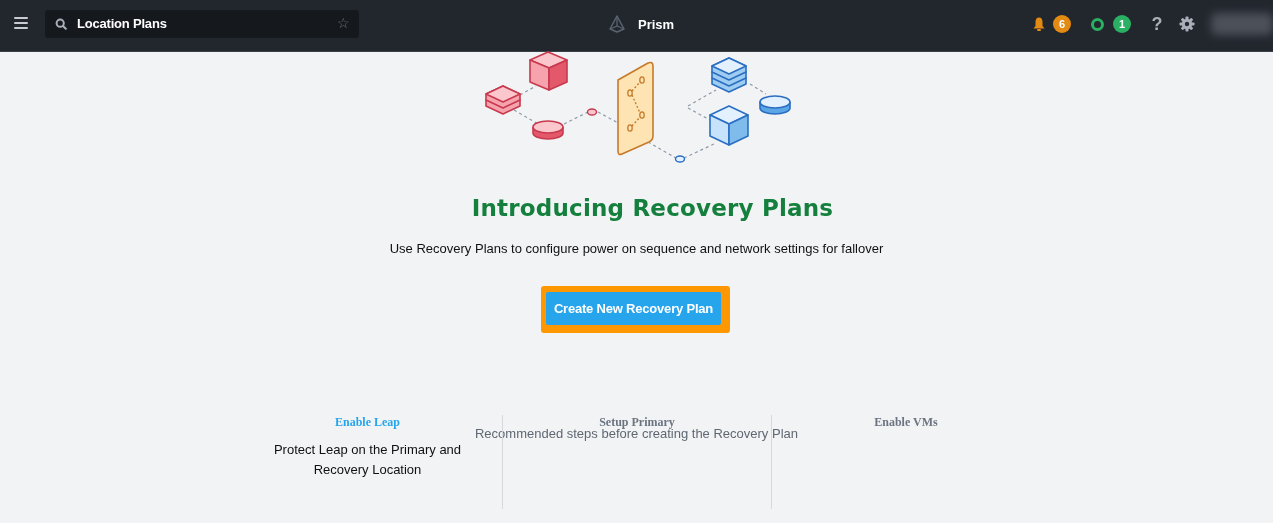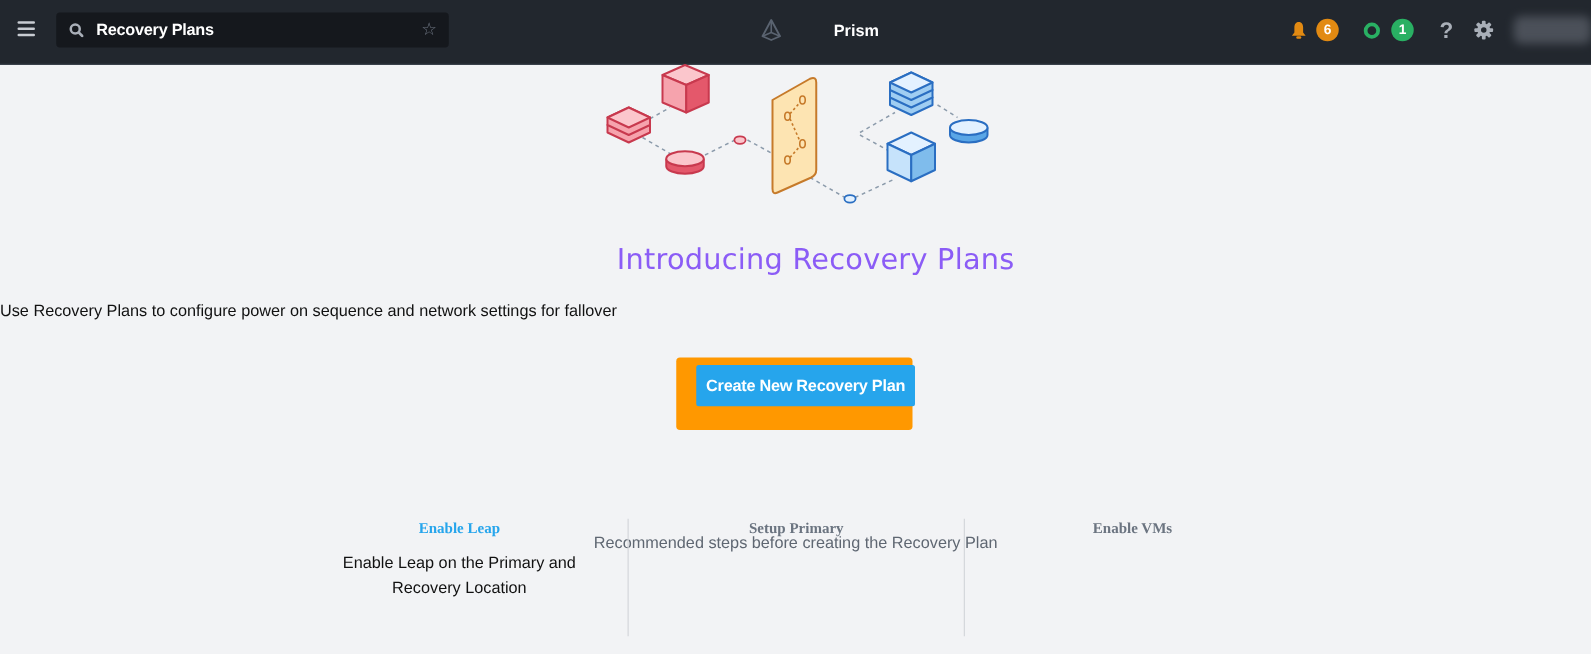--- a/index.html
+++ b/index.html
@@ -29,21 +29,21 @@
     }
     .search .search-text {
       position: absolute; left: 32px; top: 0; line-height: 28px;
       color: #ffffff; font-size: 13px; font-weight: bold; letter-spacing: -0.2px;
     }
     .search .star-icon {
       position: absolute; right: 8px; top: 6px; width: 14px; height: 14px;
       color: #6d7582; font-size: 14px; line-height: 14px;
     }
     .brand {
-      position: absolute; left: 608px; top: 0; height: 48px; display: flex; align-items: center; gap: 29px;
+      position: absolute; left: 608px; top: 0; height: 48px; display: flex; align-items: center;
     }
     .brand .logo { width: 18px; height: 18px; margin-right: 12px; }
     .brand .brand-name { color: #ffffff; font-size: 13px; font-weight: bold; }
     .right-tools {
       position: absolute; right: 0; top: 0; height: 48px; display: flex; align-items: center;
     }
     .bell-icon { width: 16px; height: 16px; margin-right: 6px; }
     .badge {
       width: 18px; height: 18px; border-radius: 50%; color: #fff; font-size: 11px;
       font-weight: bold; text-align: center; line-height: 18px;
@@ -57,31 +57,31 @@
     .gear-icon { width: 16px; height: 16px; margin-right: 16px; }
     .user-blur {
       width: 62px; height: 22px; border-radius: 6px; background: #50555e; filter: blur(4px);
       margin-right: 0px; opacity: 0.9;
     }
     .illustration {
       position: absolute; left: 470px; top: 50px; width: 330px; height: 120px;
     }
     .title {
       position: absolute; left: 0; width: 1273px; top: 195px; text-align: center;
-      font-size: 23px; color: #8b5cf6; font-family: "DejaVu Sans", sans-serif; font-weight: normal;
+      font-size: 23px; color: #15803d; font-family: "DejaVu Sans", sans-serif; font-weight: bold;
       letter-spacing: 0.2px;
       padding-left: 32px;
     }
     .subtitle {
-      position: absolute; left: 0; width: 1273px; top: 241px; text-align: left;
+      position: absolute; left: 0; width: 1273px; top: 241px; text-align: center;
       font-size: 13px; color: #111;
     }
     .cta-wrap {
-      position: absolute; left: 541px; top: 286px; width: 189px; height: 58px;
-      background: #ff9800; border-radius: 3px; padding: 6px 16px;
+      position: absolute; left: 541px; top: 286px; width: 189px; height: 47px;
+      background: #ff9800; border-radius: 3px; padding: 6px 5px;
     }
     .cta {
       width: 175px; height: 33px; background: #26a5ec; color: #fff; border: none;
       font-family: "Liberation Sans", sans-serif; font-size: 13px; font-weight: bold;
       border-radius: 2px; cursor: pointer; letter-spacing: -0.2px;
     }
     .steps-heading {
       position: absolute; left: 0; width: 1273px; top: 390px; text-align: center;
       font-size: 13px; color: #5f6772; margin-top: 36px;
     }
@@ -111,21 +111,21 @@
     <span></span>
       <span></span>
       <span></span>
   </div>
 
   <div class="search">
     <svg class="search-icon" viewBox="0 0 12 12">
       <circle cx="5.2" cy="5.2" r="3.6" fill="none" stroke="#a9afb8" stroke-width="2"></circle>
       <line x1="8" y1="8" x2="10.8" y2="10.8" stroke="#a9afb8" stroke-width="2" stroke-linecap="round"></line>
     </svg>
-    <span class="search-text">Recovery Plans</span>
+    <span class="search-text">Location Plans</span>
     <span class="star-icon">☆</span>
   </div>
 
   <div class="brand">
     <svg class="logo" viewBox="0 0 18 18">
       <path d="M9 1 L16 14 L9 17 L2 14 Z" fill="none" stroke="#5a6370" stroke-width="1.5" stroke-linejoin="round"></path>
       <path d="M9 1 L9 11 L2 14 M9 11 L16 14" fill="none" stroke="#5a6370" stroke-width="1.3"></path>
     </svg>
     <span class="brand-name">Prism</span>
   </div>
@@ -221,21 +221,21 @@
 
 <div class="cta-wrap">
   <button class="cta">Create New Recovery Plan</button>
 </div>
 
 <div class="steps-heading">Recommended steps before creating the Recovery Plan</div>
 
 <div class="steps">
   <div class="step">
     <div class="step-title link">Enable Leap</div>
-    <div class="step-desc">Enable Leap on the Primary and Recovery Location</div>
+    <div class="step-desc">Protect Leap on the Primary and Recovery Location</div>
   </div>
   <div class="step">
     <div class="step-title">Setup Primary</div>
   </div>
   <div class="step">
     <div class="step-title">Enable VMs</div>
   </div>
 </div>
 
 </body></html>

